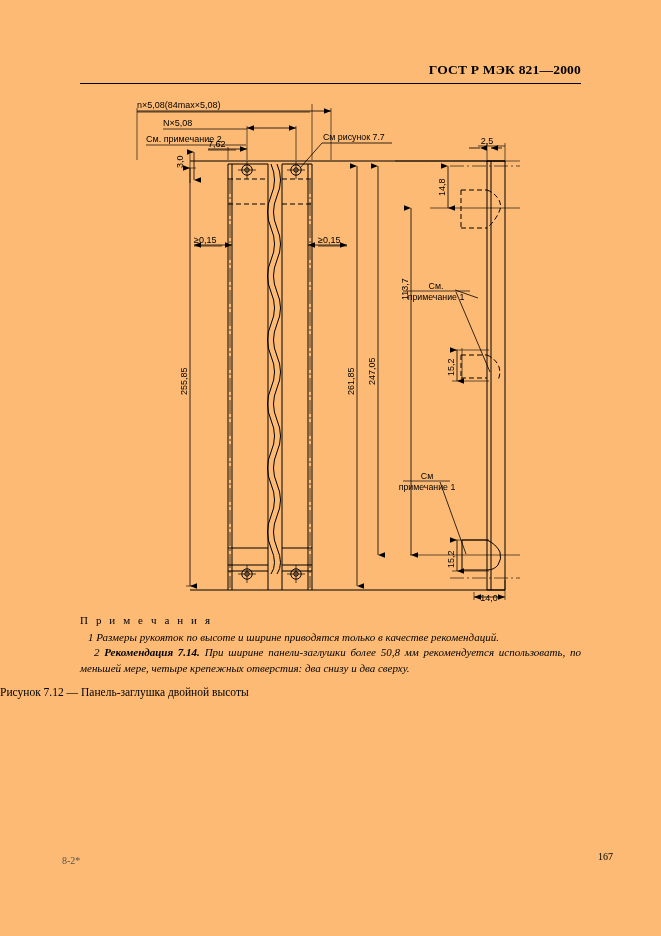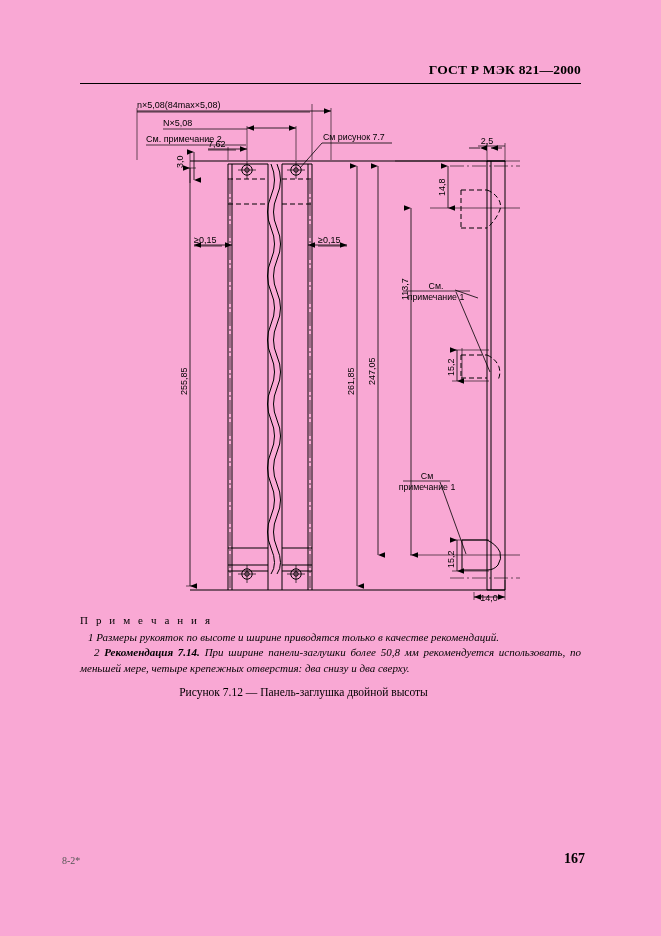--- a/index.html
+++ b/index.html
@@ -11,21 +11,21 @@
     width: 661px;
     height: 936px;
     position: relative;
     font-family: "Liberation Serif", serif;
     color: #000000;
     overflow: hidden;
   }
   .page {
     position: absolute;
     inset: 0;
-    background: #f9a8d4;
+    background: #fdba74;
   }
   
   .header-rule {
     position: absolute;
     left: 80px;
     top: 83px;
     width: 501px;
     height: 1px;
     background: #000;
   }
@@ -68,37 +68,35 @@
     text-indent: 14px;
     font-style: italic;
   }
   .note-line.first { text-indent: 8px; }
   .note-b { font-weight: bold; }
   .caption {
     position: absolute;
     left: 0;
     top: 686px;
     width: 607px;
-    text-align: center;
     font-size: 11.5px;
   }
   
   .footer-left {
     position: absolute;
     left: 62px;
     top: 855px;
     font-size: 10px;
     color: #555;
   }
   .footer-right {
     position: absolute;
-    right: 76px;
+    right: 48px;
     top: 851px;
-    font-size: 14px;
-    font-weight: bold;
+    font-size: 10px;
   }
   
   text {
     font-family: "Liberation Sans", sans-serif;
     font-size: 9px;
     fill: #000;
   }
   .dimtxt { font-size: 9px; }
   .noteref { font-size: 8.8px; }
 </style>

